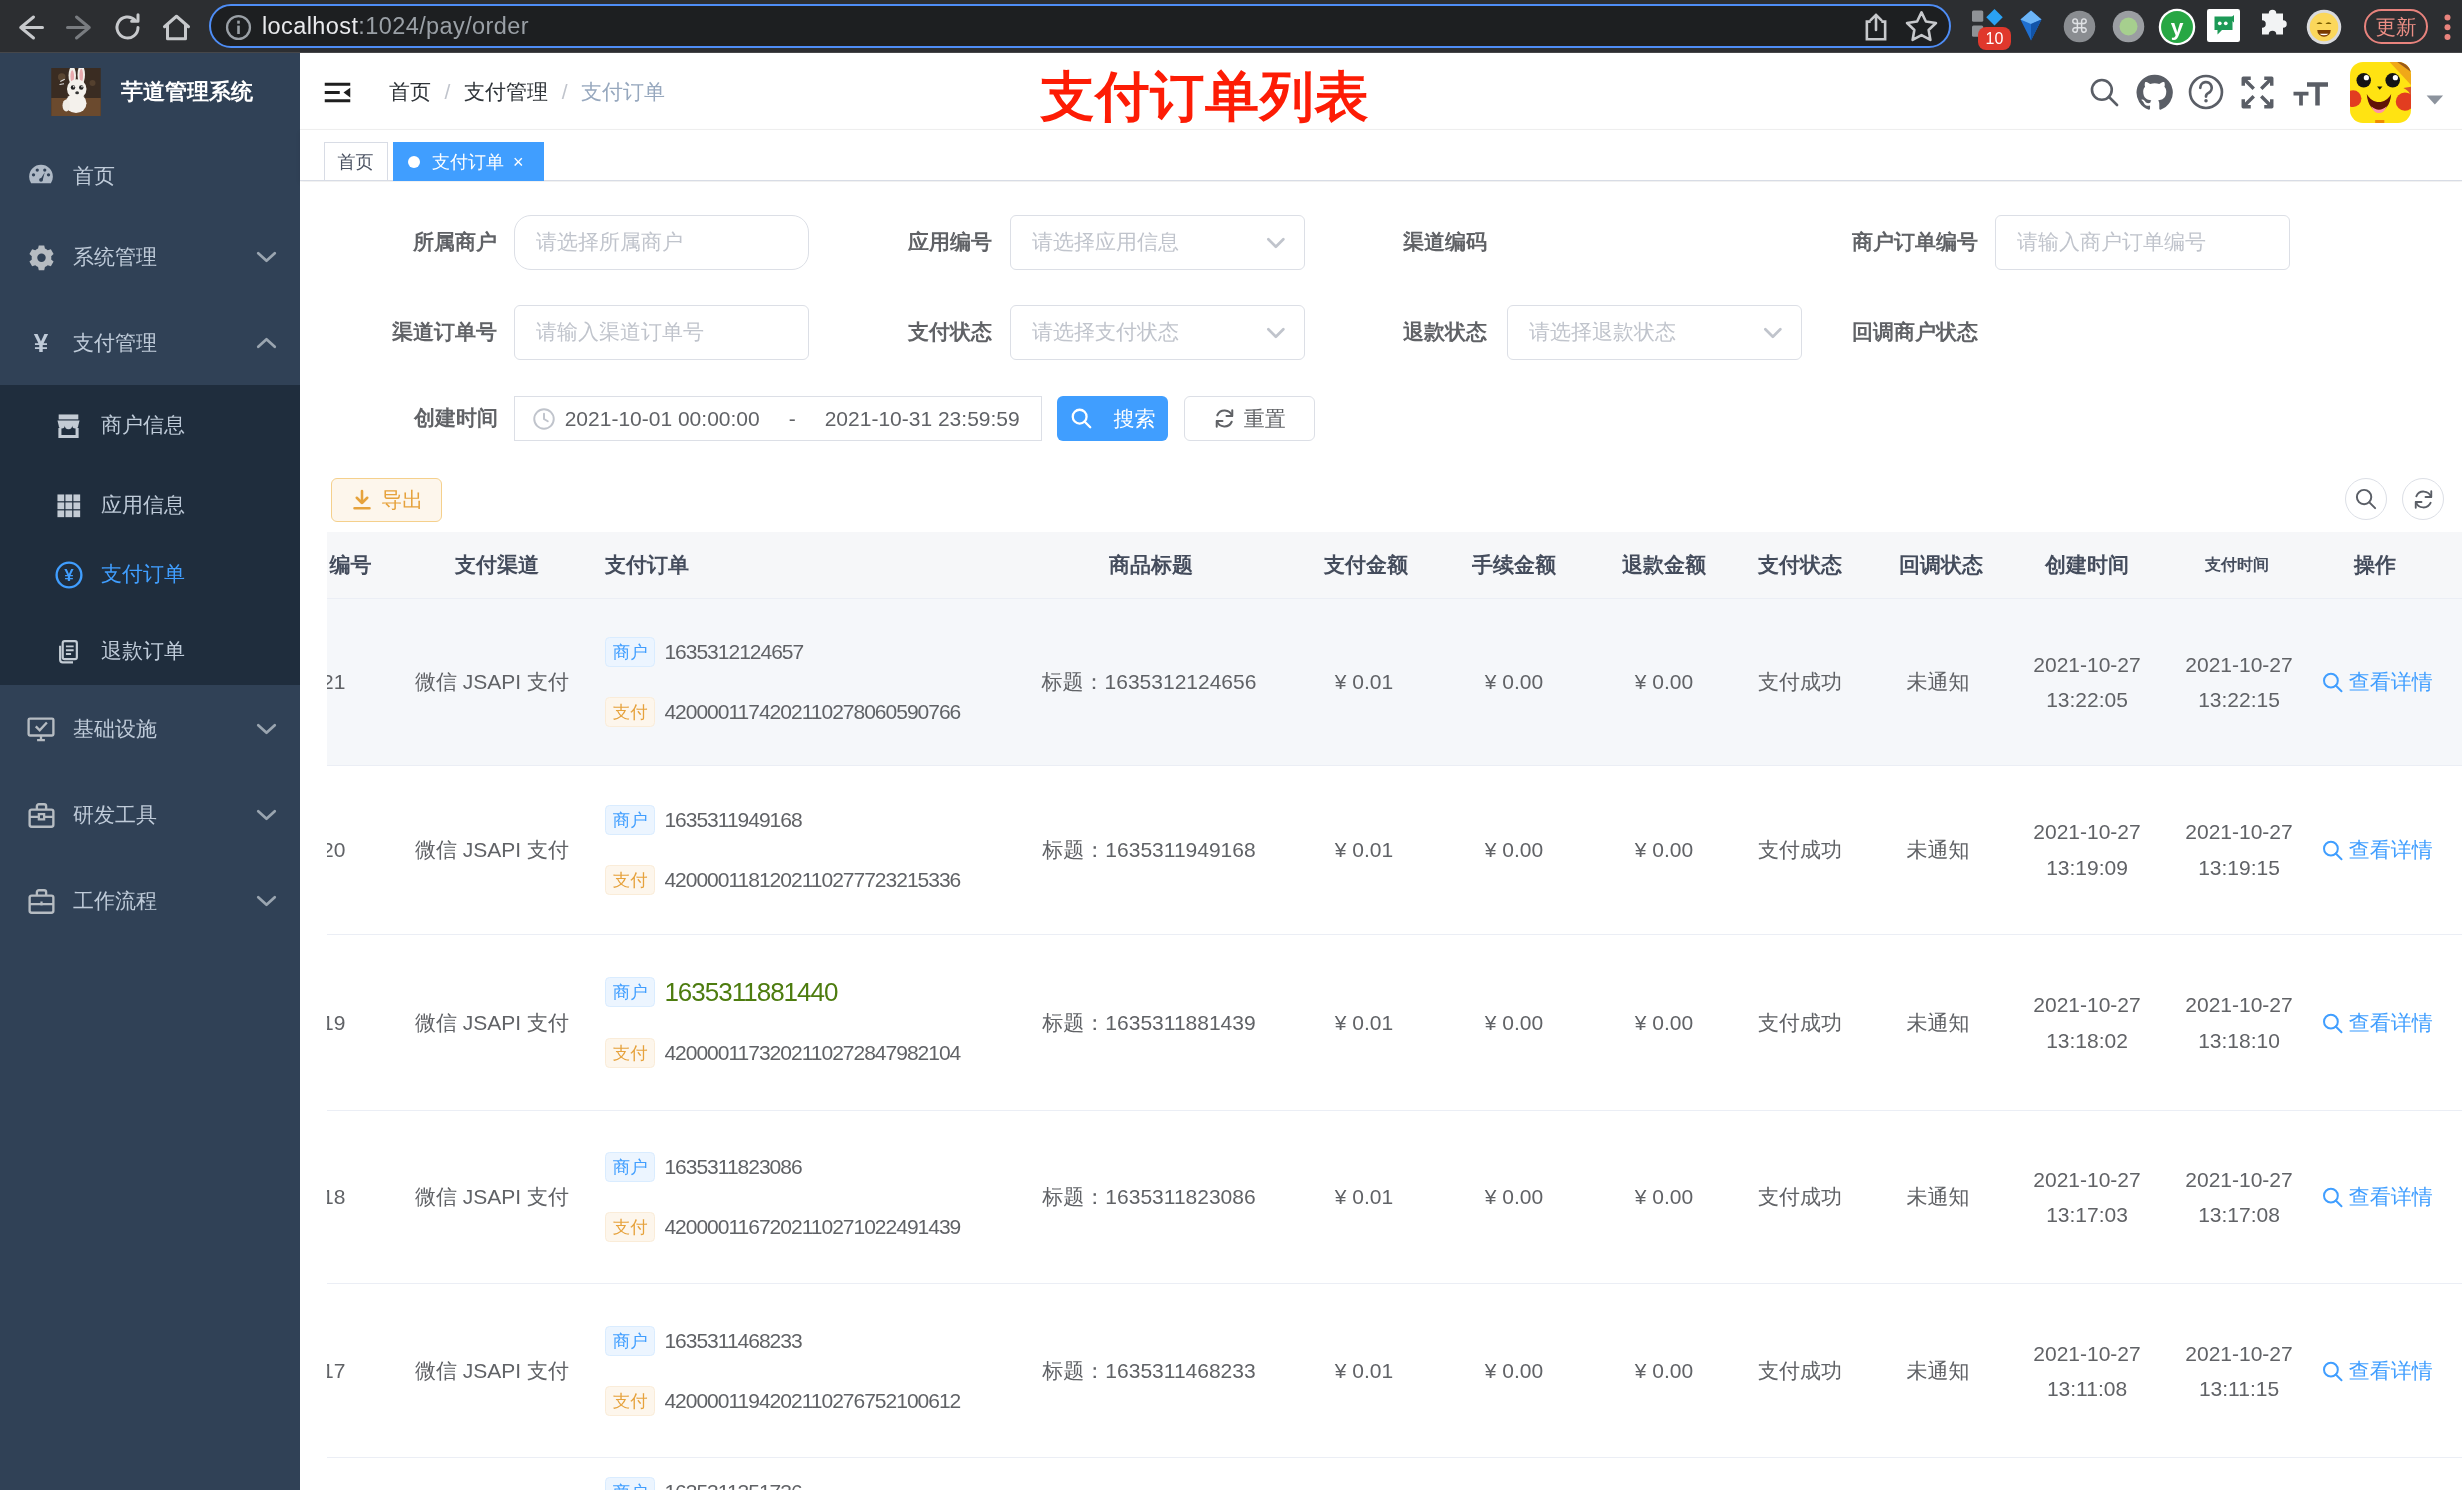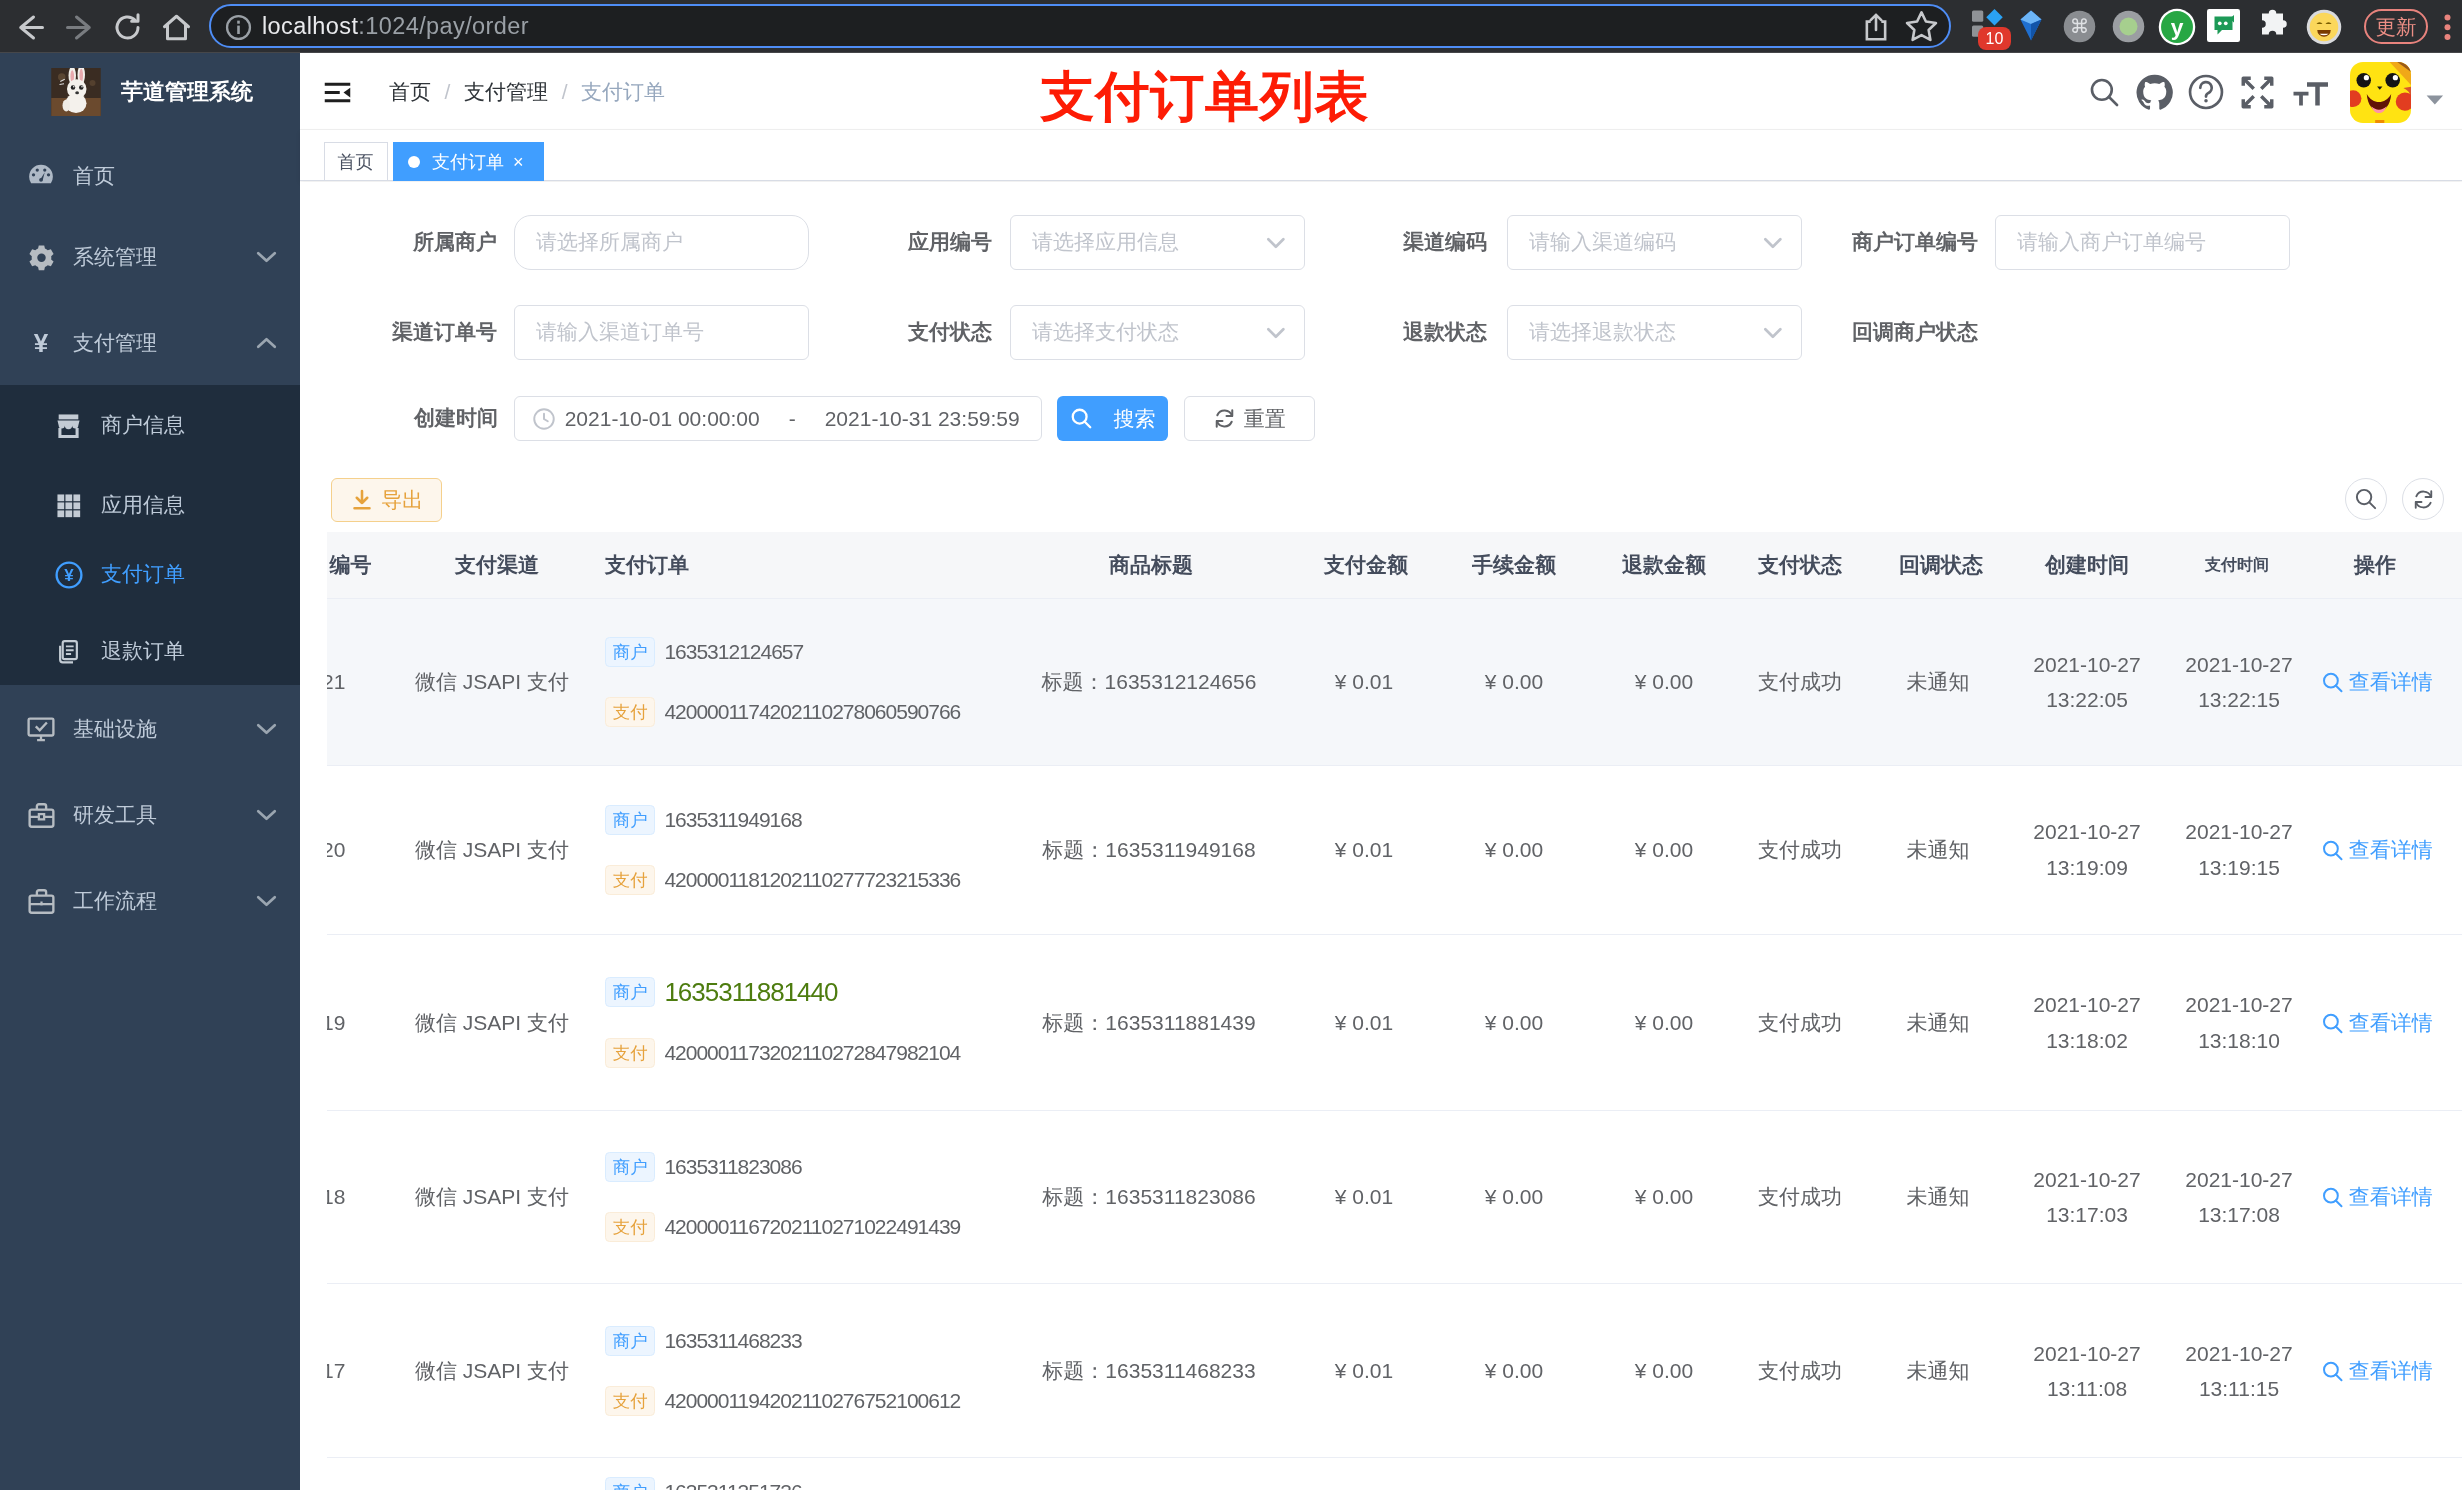--- a/index.html
+++ b/index.html
@@ -286,26 +286,20 @@
       <div class="abs" style="left:21px;top:0;height:51px;line-height:51px;font-size:21px;color:#c0c4cc;">请选择所属商户</div>
     </div>
     <div class="abs" style="left:238px;top:45px;width:454px;height:30px;line-height:30px;text-align:right;font-size:21px;color:#606266;font-weight:bold;">应用编号</div>
     <div class="abs" style="left:710px;top:33px;width:295px;height:55px;border:1.5px solid #dcdfe6;border-radius:6px;">
       <div class="abs" style="left:21px;top:0;height:51px;line-height:51px;font-size:21px;color:#c0c4cc;">请选择应用信息</div>
       <div class="abs" style="right:18px;top:21px;"><svg width="19.7" height="12" viewBox="0 0 26 16" style="">
           <path d="M3 3 L13.0 13 L23 3" stroke="#c0c4cc" stroke-width="3.6" fill="none" stroke-linecap="round" stroke-linejoin="round"></path>
         </svg></div>
     </div>
     <div class="abs" style="left:733px;top:45px;width:454px;height:30px;line-height:30px;text-align:right;font-size:21px;color:#606266;font-weight:bold;">渠道编码</div>
-    <div class="abs" style="left:1207px;top:33px;width:295px;height:55px;border:1.5px solid #dcdfe6;border-radius:6px;">
-      <div class="abs" style="left:21px;top:0;height:51px;line-height:51px;font-size:21px;color:#c0c4cc;">请输入渠道编码</div>
-      <div class="abs" style="right:18px;top:21px;"><svg width="19.7" height="12" viewBox="0 0 26 16" style="">
-          <path d="M3 3 L13.0 13 L23 3" stroke="#c0c4cc" stroke-width="3.6" fill="none" stroke-linecap="round" stroke-linejoin="round"></path>
-        </svg></div>
-    </div>
     <div class="abs" style="left:1224px;top:45px;width:454px;height:30px;line-height:30px;text-align:right;font-size:21px;color:#606266;font-weight:bold;">商户订单编号</div>
     <div class="abs" style="left:1695px;top:33px;width:295px;height:55px;border:1.5px solid #dcdfe6;border-radius:6px;">
       <div class="abs" style="left:21px;top:0;height:51px;line-height:51px;font-size:21px;color:#c0c4cc;">请输入商户订单编号</div>
     </div>
     <div class="abs" style="left:-257px;top:135px;width:454px;height:30px;line-height:30px;text-align:right;font-size:21px;color:#606266;font-weight:bold;">渠道订单号</div>
     <div class="abs" style="left:214px;top:123px;width:295px;height:55px;border:1.5px solid #dcdfe6;border-radius:6px;">
       <div class="abs" style="left:21px;top:0;height:51px;line-height:51px;font-size:21px;color:#c0c4cc;">请输入渠道订单号</div>
     </div>
     <div class="abs" style="left:238px;top:135px;width:454px;height:30px;line-height:30px;text-align:right;font-size:21px;color:#606266;font-weight:bold;">支付状态</div>
     <div class="abs" style="left:710px;top:123px;width:295px;height:55px;border:1.5px solid #dcdfe6;border-radius:6px;">
@@ -316,21 +310,21 @@
     </div>
     <div class="abs" style="left:733px;top:135px;width:454px;height:30px;line-height:30px;text-align:right;font-size:21px;color:#606266;font-weight:bold;">退款状态</div>
     <div class="abs" style="left:1207px;top:123px;width:295px;height:55px;border:1.5px solid #dcdfe6;border-radius:6px;">
       <div class="abs" style="left:21px;top:0;height:51px;line-height:51px;font-size:21px;color:#c0c4cc;">请选择退款状态</div>
       <div class="abs" style="right:18px;top:21px;"><svg width="19.7" height="12" viewBox="0 0 26 16" style="">
           <path d="M3 3 L13.0 13 L23 3" stroke="#c0c4cc" stroke-width="3.6" fill="none" stroke-linecap="round" stroke-linejoin="round"></path>
         </svg></div>
     </div>
     <div class="abs" style="left:1224px;top:135px;width:454px;height:30px;line-height:30px;text-align:right;font-size:21px;color:#606266;font-weight:bold;">回调商户状态</div>
     <div class="abs" style="left:-256px;top:221px;width:454px;height:30px;line-height:30px;text-align:right;font-size:21px;color:#606266;font-weight:bold;">创建时间</div>
-    <div class="abs" style="left:214px;top:214px;width:528px;height:45px;border:1.5px solid #dcdfe6;border-radius:6px;display:flex;align-items:center;font-size:21px;color:#606266;overflow:hidden;">
+    <div class="abs" style="left:214px;top:214px;width:528px;height:45px;border:1.5px solid #dcdfe6;border-radius:0;display:flex;align-items:center;font-size:21px;color:#606266;overflow:hidden;">
 <span style="margin-left:16.7px;display:flex;">
         <svg width="24" height="24" viewBox="0 0 32 32" style="">
           <circle cx="16" cy="16" r="13" stroke="#c0c4cc" stroke-width="2.6" fill="none"></circle>
           <path d="M16 9 v7 l5 3" stroke="#c0c4cc" stroke-width="2.6" fill="none" stroke-linecap="round"></path>
         </svg>
       </span>
 <span style="margin-left:9px;">2021-10-01 00:00:00</span>
 <span style="margin:0 29px;color:#606266;">-</span>
 <span>2021-10-31 23:59:59</span>
     </div>

